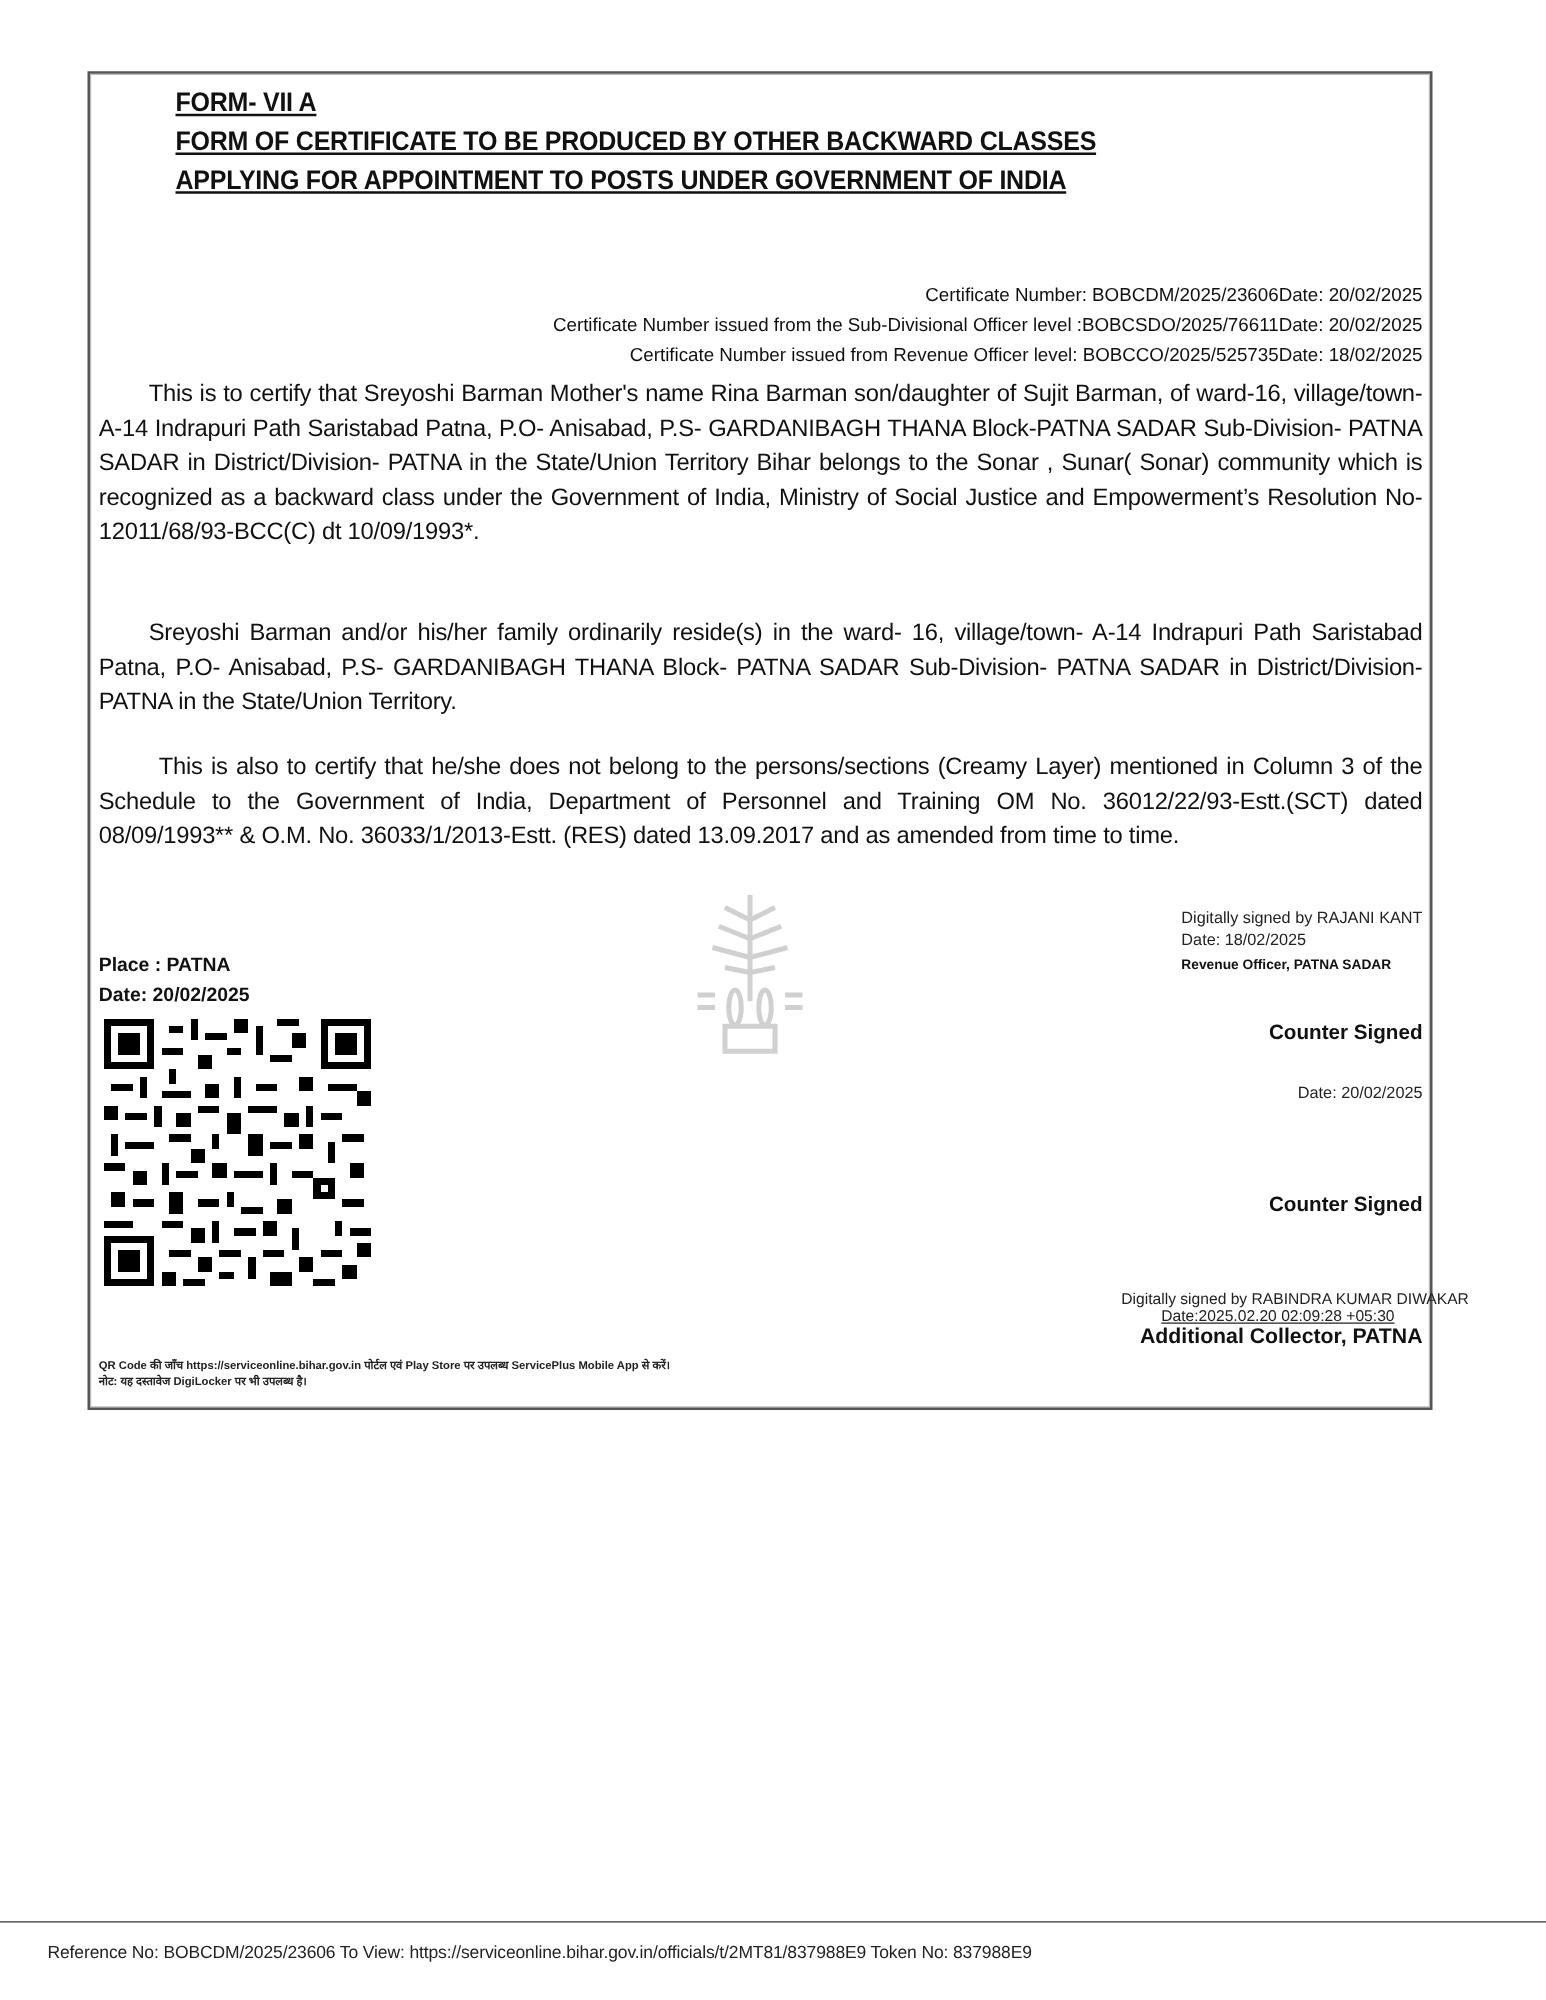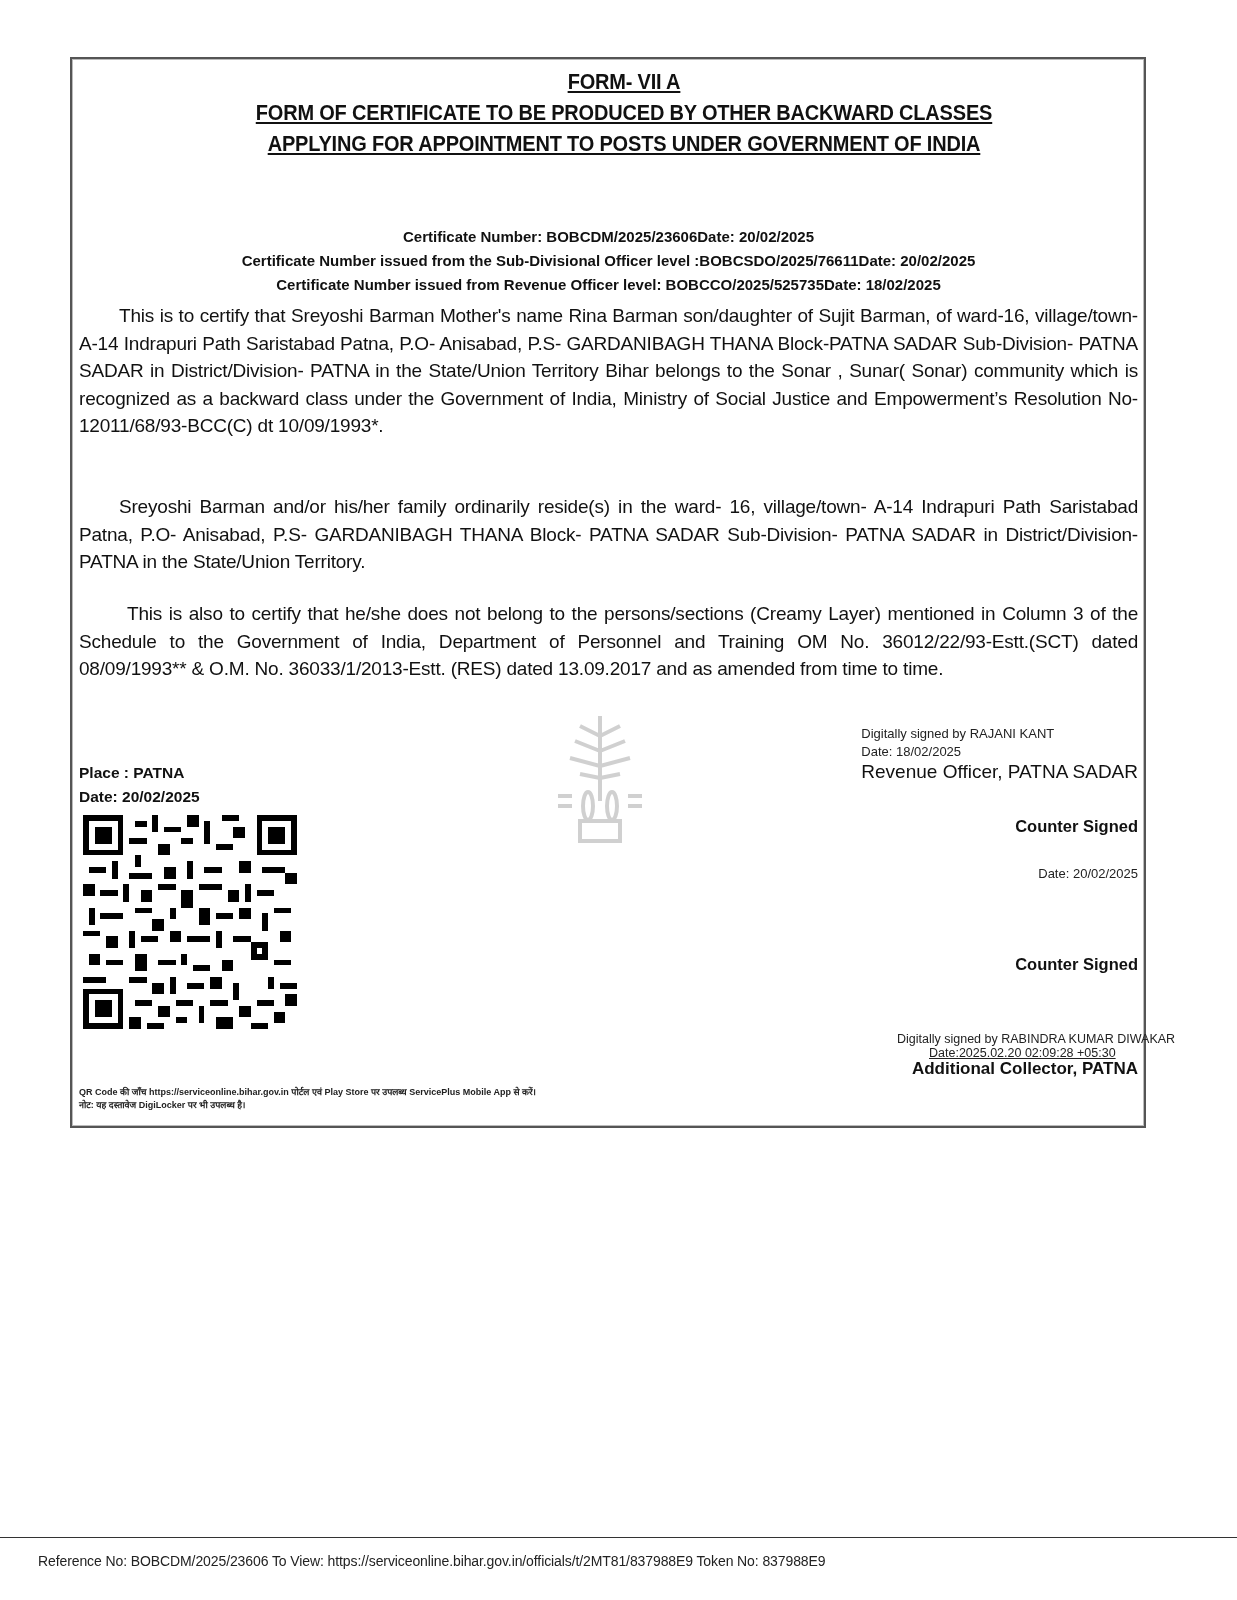--- a/index.html
+++ b/index.html
@@ -4,28 +4,28 @@
   <style>
     html, body { margin: 0; padding: 0; background: #ffffff; }
     body {
       width: 1237px; height: 1600px; position: relative; overflow: hidden;
       font-family: "Liberation Sans", "DejaVu Sans", sans-serif; color: #111;
     }
     .frame {
       position: absolute; left: 70px; top: 57px; width: 1072px; height: 1067px;
       border: 2px solid #555; box-shadow: inset 0 0 0 1px #bbb;
     }
-    .title-block { position: absolute; left: 0; right: 0; top: 8px; text-align: center; margin-left: 32px; }
+    .title-block { position: absolute; left: 0; right: 0; top: 8px; text-align: left; margin-left: 32px; }
     .title-line {
       font-weight: bold; font-size: 21.5px; line-height: 31px; text-decoration: underline;
       letter-spacing: -0.2px; transform: scaleX(0.93); transform-origin: center;
     }
     .cert-rows { position: absolute; left: 7px; right: 6px; top: 166px; }
     .cert-row {
-      display: flex; justify-content: center; font-weight: bold; font-size: 15px;
+      display: flex; justify-content: flex-end; font-weight: normal; font-size: 15px;
       line-height: 24px; height: 24px;
     }
     .para {
       position: absolute; left: 7px; right: 6px; font-size: 19px; line-height: 27.5px;
       text-align: justify; text-indent: 40px; letter-spacing: -0.2px;
     }
     .p1 { top: 243px; }
     .p2 { top: 434px; }
     .p3 { top: 541px; text-indent: 48px; }
     .place-block { position: absolute; left: 7px; top: 702px; font-weight: bold; font-size: 15.5px; line-height: 24px; }
@@ -33,21 +33,21 @@
       position: absolute; left: 10px; top: 756px; width: 216px; height: 214px;
     }
     .emblem {
       position: absolute; left: 478px; top: 647px; width: 100px; height: 150px; opacity: 0.18;
     }
     .sig {
       position: absolute; right: 6px; text-align: left;
     }
     .sig .signed { font-size: 13px; line-height: 18px; color: #222; }
     .sig .sdate { font-size: 13px; line-height: 18px; color: #222; }
-    .sig .office { font-size: 19px; line-height: 22px; font-weight: normal; }
+    .sig .office { font-size: 11px; line-height: 22px; font-weight: bold; }
     .counter { position: absolute; right: 6px; font-weight: bold; font-size: 16.5px; }
     .sig1 { top: 666px; }
     .counter1 { top: 758px; }
     .sig2 { top: 806px; }
     .counter2 { top: 896px; }
     .sig3 {
       position: absolute; left: 825px; top: 973px; font-size: 12.5px; line-height: 14px; color: #222; white-space: nowrap;
     }
     .sig3 .d { text-decoration: underline; margin-left: 32px; }
     .office3 { position: absolute; right: 6px; top: 1000px; font-weight: bold; font-size: 17px; }

